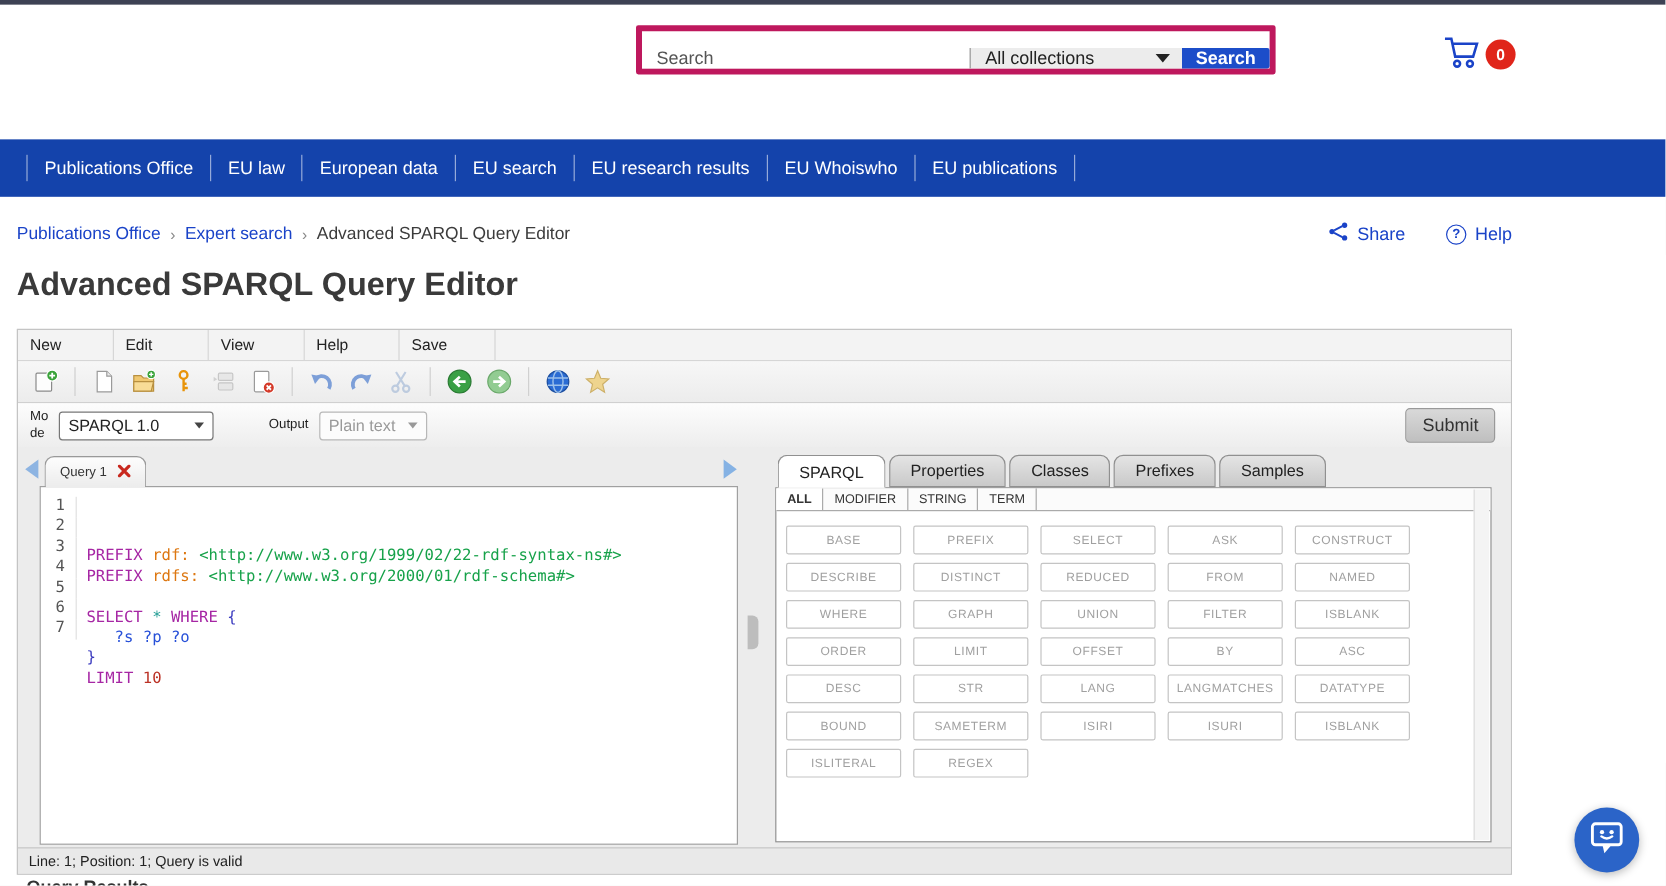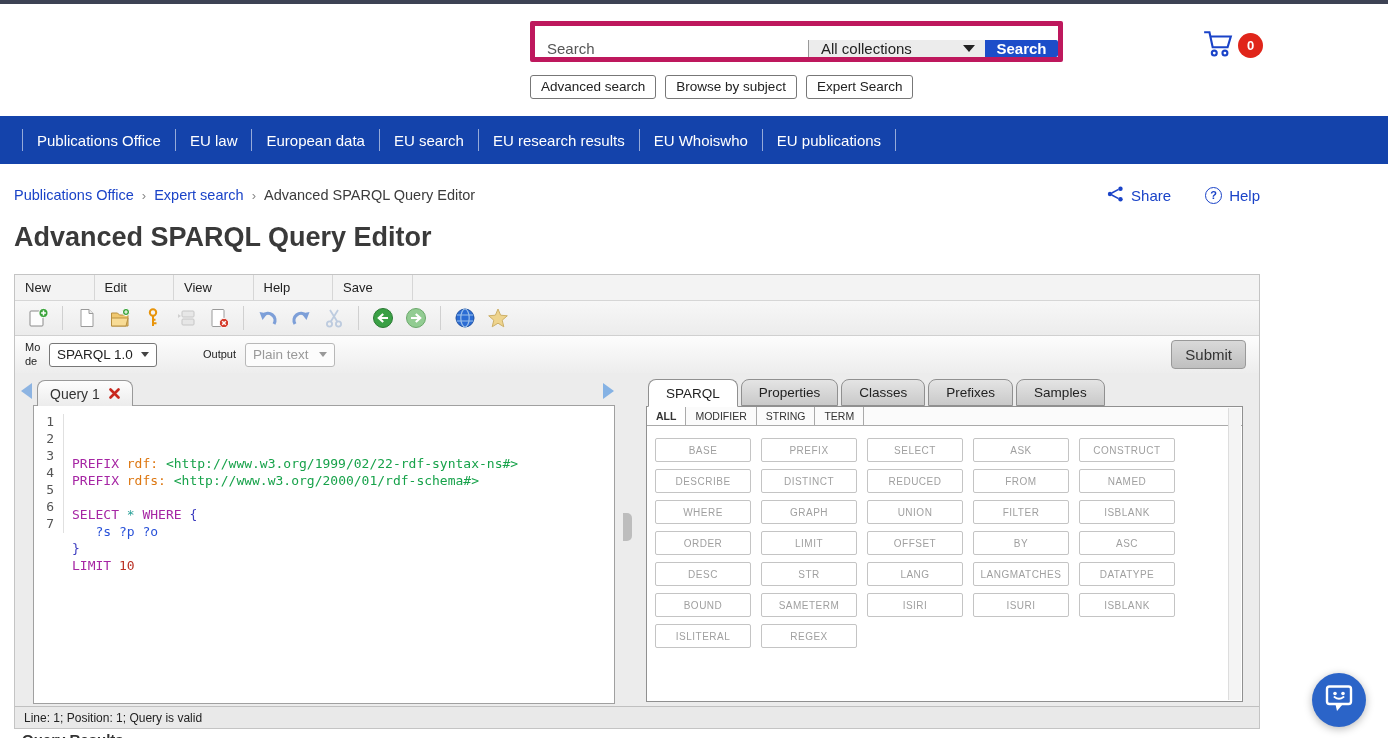--- a/index.html
+++ b/index.html
@@ -73,21 +73,21 @@
   .tb-sep { width:1px; height:24px; background:#d0d0d0; margin:0 4px; }
 
   .mode-row { height:37px; display:flex; align-items:center;
     background:linear-gradient(#fdfdfd,#ededed); padding-left:10px; }
   .small-label { font-size:11px; color:#222; line-height:1.25; word-break:break-all; }
   .lbl-mode { width:17px; margin-right:7px; }
   .lbl-output { width:36px; margin:0 6px 0 46px; }
   .select-box { height:24px; border:1px solid #777; border-radius:3px; background:#fff;
     display:flex; align-items:center; justify-content:space-between;
     padding:0 7px; font-size:13.5px; color:#222; cursor:pointer; }
-  .sel-mode { width:108px; }
+  .sel-mode { width:129px; }
   .sel-output { width:90px; color:#999; border-color:#b8b8b8; background:#fcfcfc; }
   .sel-caret { width:0; height:0; border-left:4px solid transparent;
     border-right:4px solid transparent; border-top:5px solid #444; margin-left:6px; }
   .sel-output .sel-caret { border-top-color:#999; }
   .submit-btn { margin-left:auto; margin-right:13px; height:29px; padding:0 13px;
     background:linear-gradient(#d9d9d9,#bfbfbf); border:1px solid #999;
     border-radius:4px; font-size:15px; color:#333; cursor:pointer;
     font-family:"Liberation Sans",sans-serif; }
 
   .split-area { flex:1; position:relative; background:#ececec; }
@@ -96,21 +96,21 @@
   .arrow-left { position:absolute; left:6px; top:10px; width:0; height:0;
     border-top:8px solid transparent; border-bottom:8px solid transparent;
     border-right:11px solid #8db4e2; cursor:pointer; }
   .arrow-right { position:absolute; left:588px; top:10px; width:0; height:0;
     border-top:8px solid transparent; border-bottom:8px solid transparent;
     border-left:11px solid #85b2e4; cursor:pointer; }
   .query-tab { position:absolute; left:22px; top:7px; height:26px; z-index:2;
     background:linear-gradient(#fdfdfd,#ececec); border:1px solid #999;
     border-bottom:none; border-radius:8px 8px 0 0; display:flex; align-items:center;
     gap:9px; padding:0 12px; cursor:pointer; }
-  .query-tab-label { font-size:14px; color:#333; }
+  .query-tab-label { font-size:11px; color:#333; }
   .code-box { position:absolute; left:18px; top:32px; width:582px; bottom:2px;
     background:#fff; border:1px solid #a0a0a0; display:flex; flex-direction:column;
     padding-top:8px; overflow:hidden; }
   .code-line { display:flex; height:17px; font-family:"DejaVu Sans Mono",monospace;
     font-size:13px; }
   .ln { width:30px; text-align:right; padding-right:9px; color:#555;
     border-right:1px solid #e0e0e0; flex-shrink:0; }
   .code-text { padding-left:8px; white-space:pre;margin-top:42px; }
   .tok-kw { color:#a626a4; } .tok-pfx { color:#dd7711; } .tok-uri { color:#17a24a; }
   .tok-var { color:#2750d8; } .tok-brace { color:#3b3bbf; } .tok-num { color:#bb3226; }
@@ -158,25 +158,20 @@
 
   <div class="search-group">
     <input class="search-input" type="text" placeholder="Search" style="">
     <div class="collections">
       <span>All collections</span>
       <span class="caret-down"></span>
     </div>
     <button class="search-btn">Search</button>
   </div>
 
-  <div class="quick-links" id="quick-links">
-      <button class="quick-link">Advanced search</button>
-      <button class="quick-link">Browse by subject</button>
-      <button class="quick-link">Expert Search</button>
-    </div>
 
   <div class="cart-wrap">
     <span>
       <svg width="32" height="30" viewBox="0 0 30 28" fill="none" stroke="#1a43c8" stroke-width="2">
         <path d="M2 3 H7 L10 17 H24 L27 7 H8.2"></path>
         <circle cx="11.5" cy="22.5" r="2.3"></circle>
         <circle cx="21.5" cy="22.5" r="2.3"></circle>
       </svg>
     </span>
     <span class="cart-badge">0</span>

